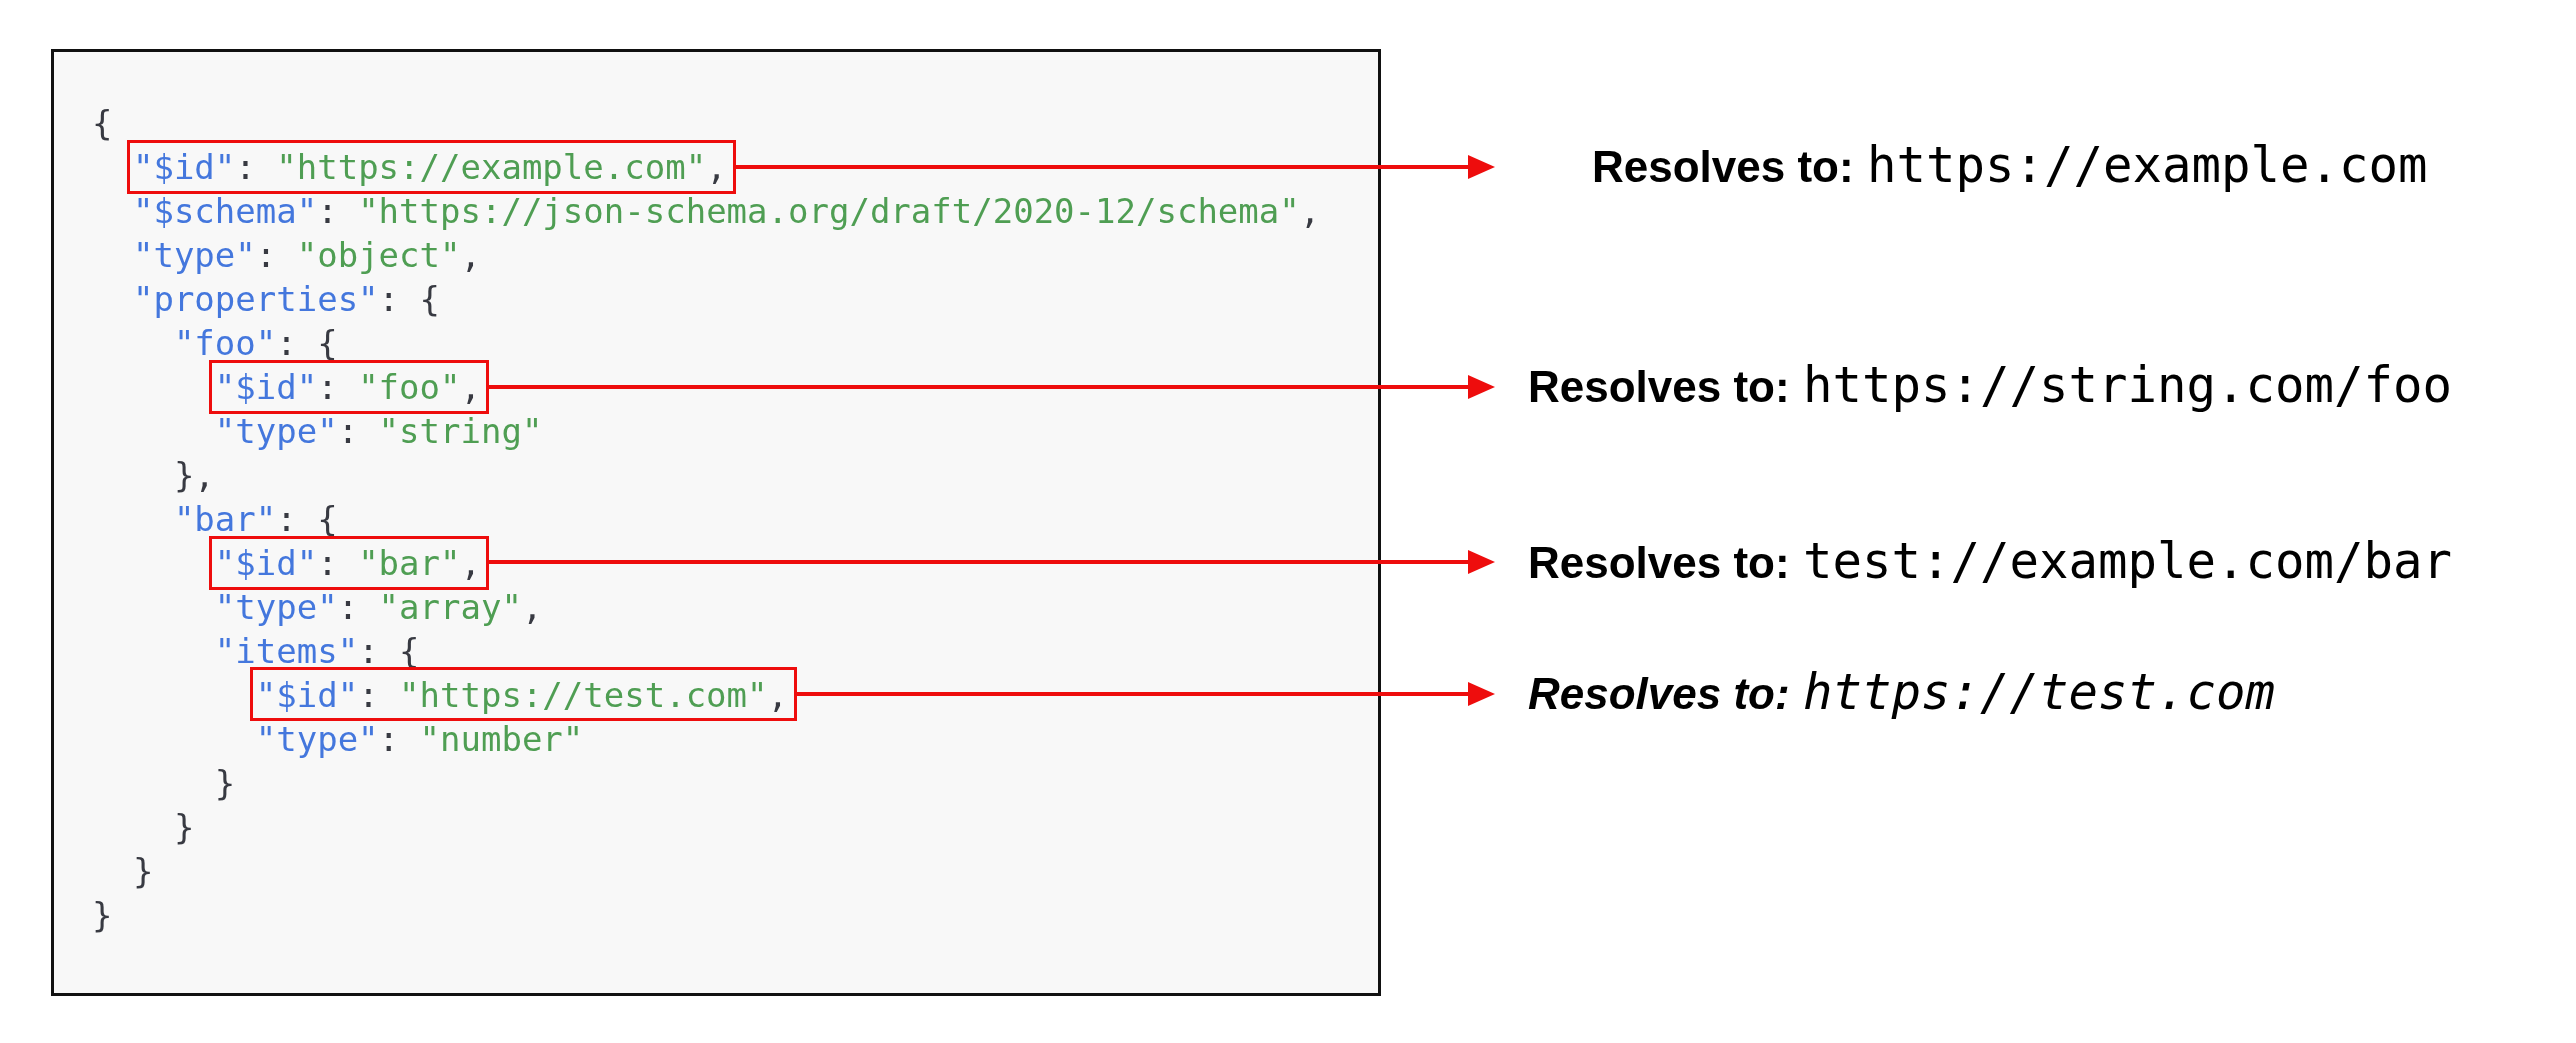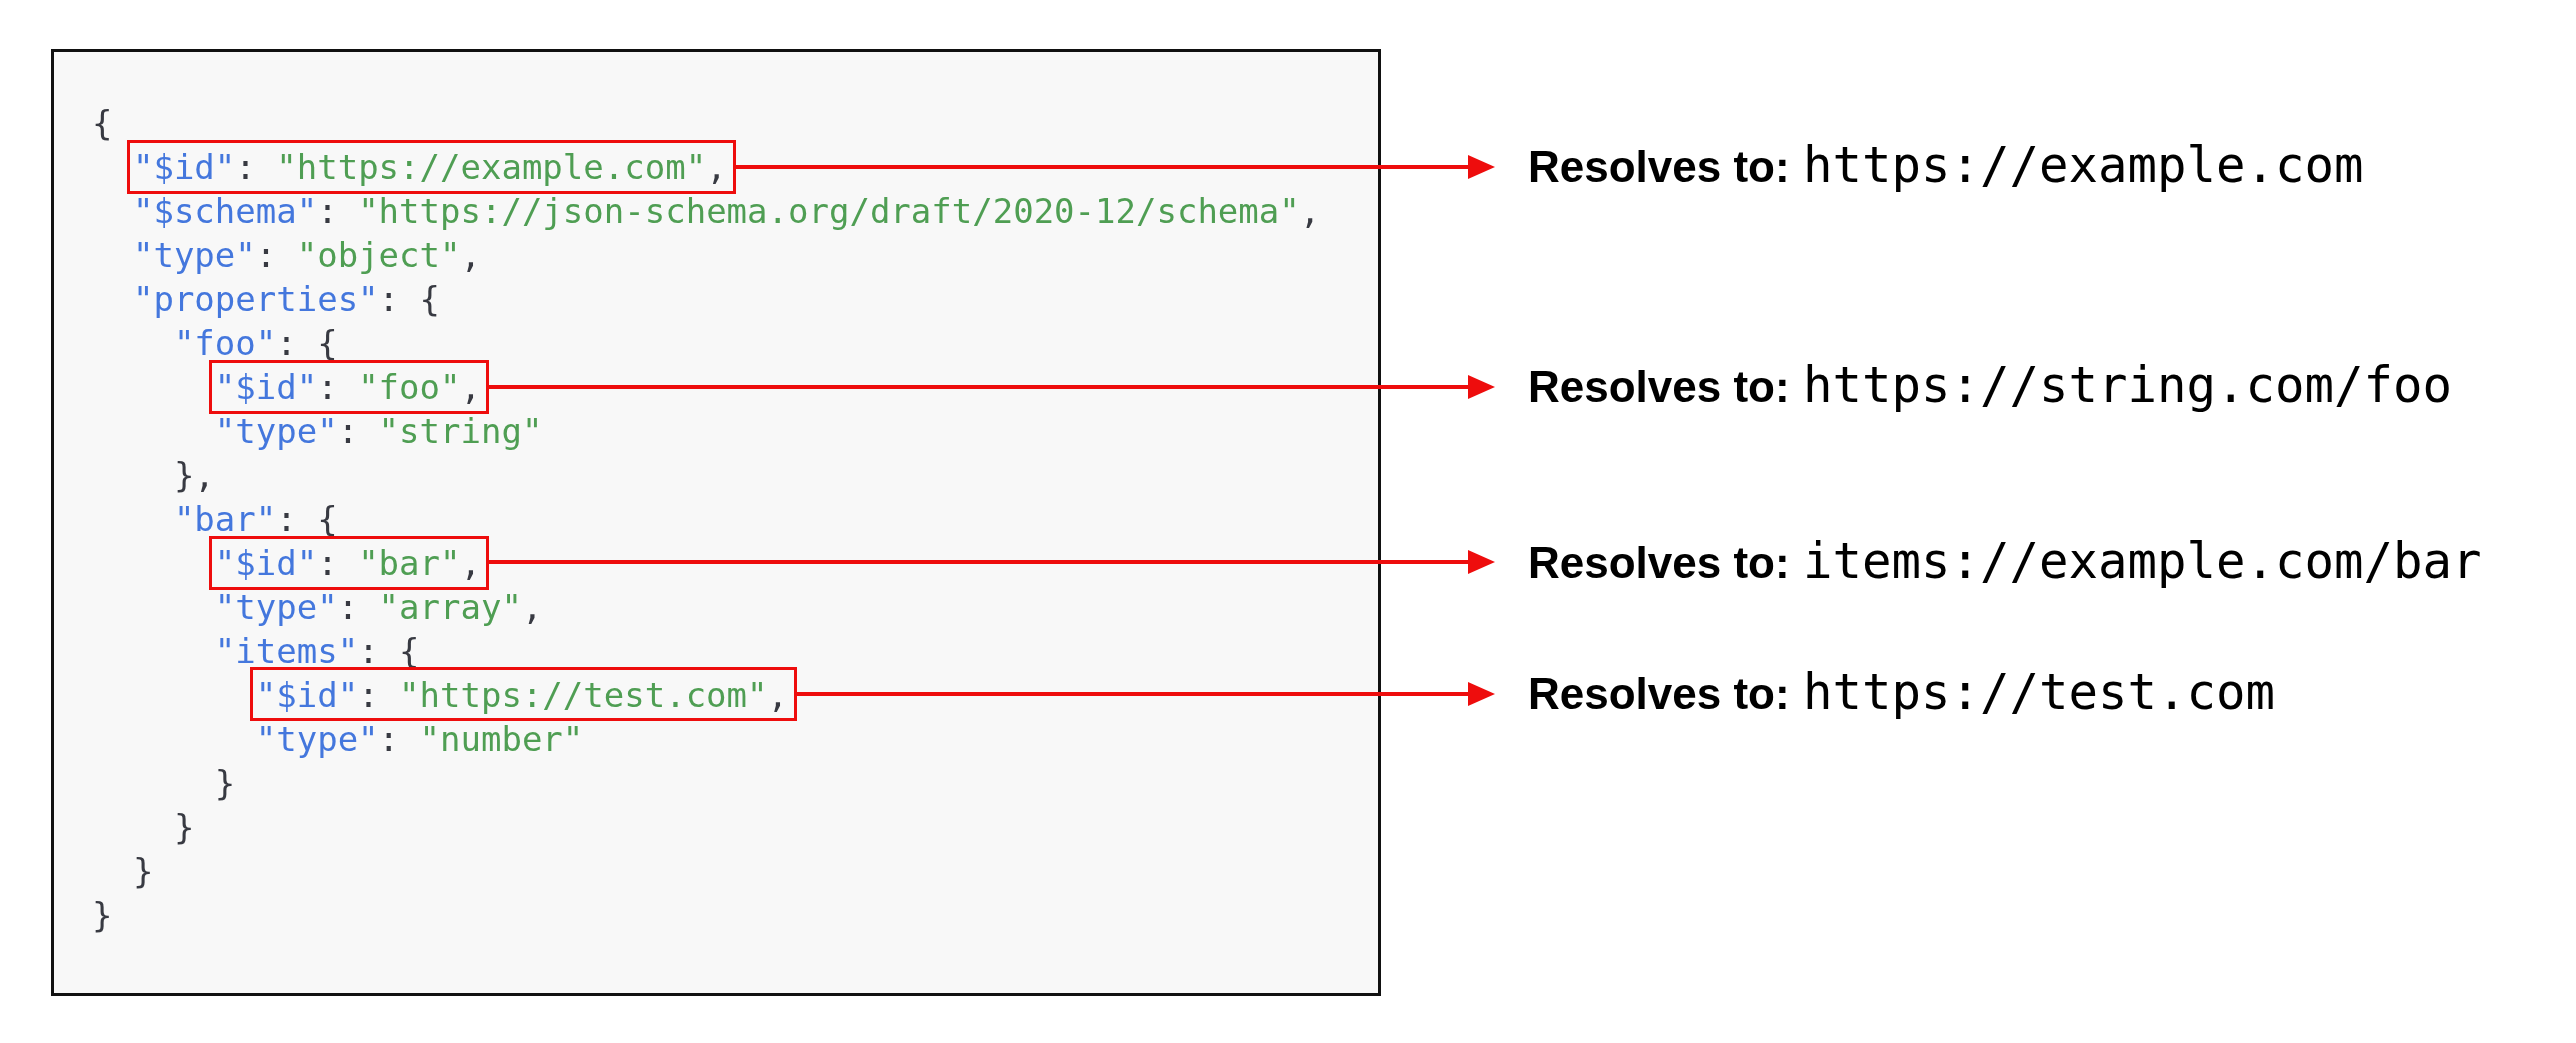--- a/index.html
+++ b/index.html
@@ -74,28 +74,28 @@
 <body>
 
 <div id="canvas">
   <div class="code-panel">
     <pre class="code" id="code"><div class="code-line"><span class="tok-pun">{</span></div><div class="code-line"><span class="tok-pun">  </span><span class="tok-key">"$id"</span><span class="tok-pun">: </span><span class="tok-str">"https://example.com"</span><span class="tok-pun">,</span></div><div class="code-line"><span class="tok-pun">  </span><span class="tok-key">"$schema"</span><span class="tok-pun">: </span><span class="tok-str">"https://json-schema.org/draft/2020-12/schema"</span><span class="tok-pun">,</span></div><div class="code-line"><span class="tok-pun">  </span><span class="tok-key">"type"</span><span class="tok-pun">: </span><span class="tok-str">"object"</span><span class="tok-pun">,</span></div><div class="code-line"><span class="tok-pun">  </span><span class="tok-key">"properties"</span><span class="tok-pun">: {</span></div><div class="code-line"><span class="tok-pun">    </span><span class="tok-key">"foo"</span><span class="tok-pun">: {</span></div><div class="code-line"><span class="tok-pun">      </span><span class="tok-key">"$id"</span><span class="tok-pun">: </span><span class="tok-str">"foo"</span><span class="tok-pun">,</span></div><div class="code-line"><span class="tok-pun">      </span><span class="tok-key">"type"</span><span class="tok-pun">: </span><span class="tok-str">"string"</span></div><div class="code-line"><span class="tok-pun">    },</span></div><div class="code-line"><span class="tok-pun">    </span><span class="tok-key">"bar"</span><span class="tok-pun">: {</span></div><div class="code-line"><span class="tok-pun">      </span><span class="tok-key">"$id"</span><span class="tok-pun">: </span><span class="tok-str">"bar"</span><span class="tok-pun">,</span></div><div class="code-line"><span class="tok-pun">      </span><span class="tok-key">"type"</span><span class="tok-pun">: </span><span class="tok-str">"array"</span><span class="tok-pun">,</span></div><div class="code-line"><span class="tok-pun">      </span><span class="tok-key">"items"</span><span class="tok-pun">: {</span></div><div class="code-line"><span class="tok-pun">        </span><span class="tok-key">"$id"</span><span class="tok-pun">: </span><span class="tok-str">"https://test.com"</span><span class="tok-pun">,</span></div><div class="code-line"><span class="tok-pun">        </span><span class="tok-key">"type"</span><span class="tok-pun">: </span><span class="tok-str">"number"</span></div><div class="code-line"><span class="tok-pun">      }</span></div><div class="code-line"><span class="tok-pun">    }</span></div><div class="code-line"><span class="tok-pun">  }</span></div><div class="code-line"><span class="tok-pun">}</span></div></pre>
   </div>
   <div id="overlays">
       <div class="highlight-box" style="left: 127px; top: 140px; width: 609px; height: 54px;"></div>
       <div class="arrow-line" style="left: 735px; top: 165px; width: 734px;"></div>
       <div class="arrow-head" style="left: 1468px; top: 155px;"></div>
-      <div class="annotation" style="left: 1528px; top: 167px;"><span class="ann-label">Resolves to:</span><span class="ann-value">https://example.com</span></div>
+      <div class="annotation" style="left: 1592px; top: 167px;"><span class="ann-label">Resolves to:</span><span class="ann-value">https://example.com</span></div>
       <div class="highlight-box" style="left: 209px; top: 360px; width: 280px; height: 54px;"></div>
       <div class="arrow-line" style="left: 488px; top: 385px; width: 981px;"></div>
       <div class="arrow-head" style="left: 1468px; top: 375px;"></div>
       <div class="annotation" style="left: 1528px; top: 387px;"><span class="ann-label">Resolves to:</span><span class="ann-value">https://string.com/foo</span></div>
       <div class="highlight-box" style="left: 209px; top: 536px; width: 280px; height: 54px;"></div>
       <div class="arrow-line" style="left: 488px; top: 560px; width: 981px;"></div>
       <div class="arrow-head" style="left: 1468px; top: 550px;"></div>
-      <div class="annotation" style="left: 1528px; top: 563px;"><span class="ann-label">Resolves to:</span><span class="ann-value">items://example.com/bar</span></div>
+      <div class="annotation" style="left: 1528px; top: 563px;"><span class="ann-label">Resolves to:</span><span class="ann-value">test://example.com/bar</span></div>
       <div class="highlight-box" style="left: 250px; top: 667px; width: 547px; height: 54px;"></div>
       <div class="arrow-line" style="left: 797px; top: 692px; width: 672px;"></div>
       <div class="arrow-head" style="left: 1468px; top: 682px;"></div>
-      <div class="annotation" style="left: 1528px; top: 694px;"><span class="ann-label">Resolves to:</span><span class="ann-value">https://test.com</span></div>
+      <div class="annotation" style="left: 1528px; top: 694px; font-style: italic;"><span class="ann-label">Resolves to:</span><span class="ann-value">https://test.com</span></div>
     </div>
 </div>
 
 
 </body></html>

